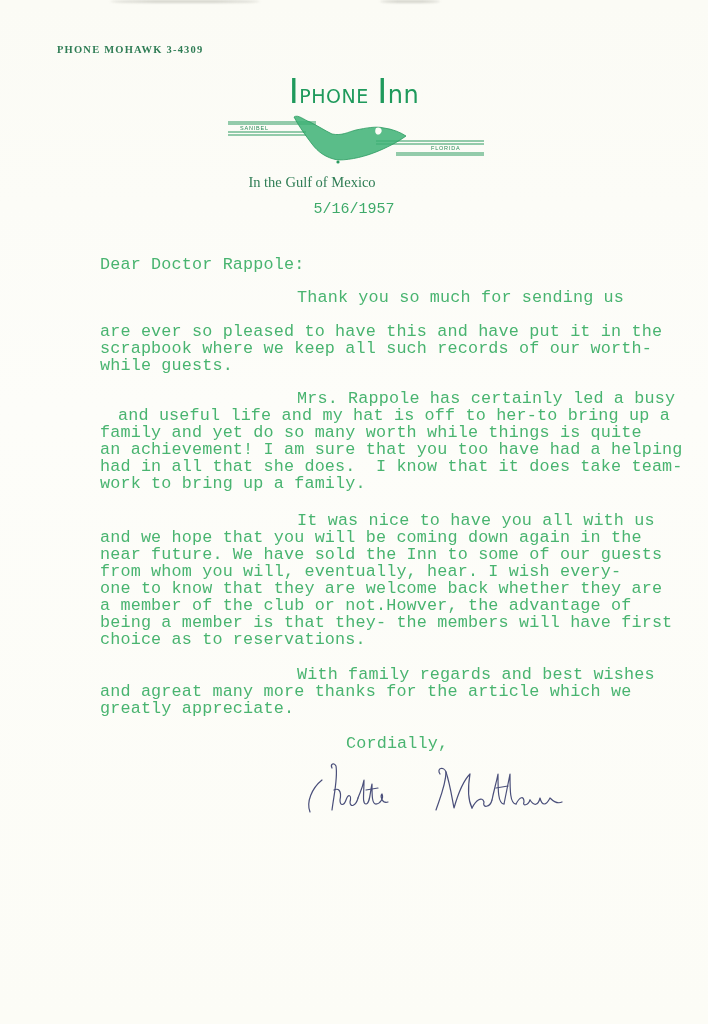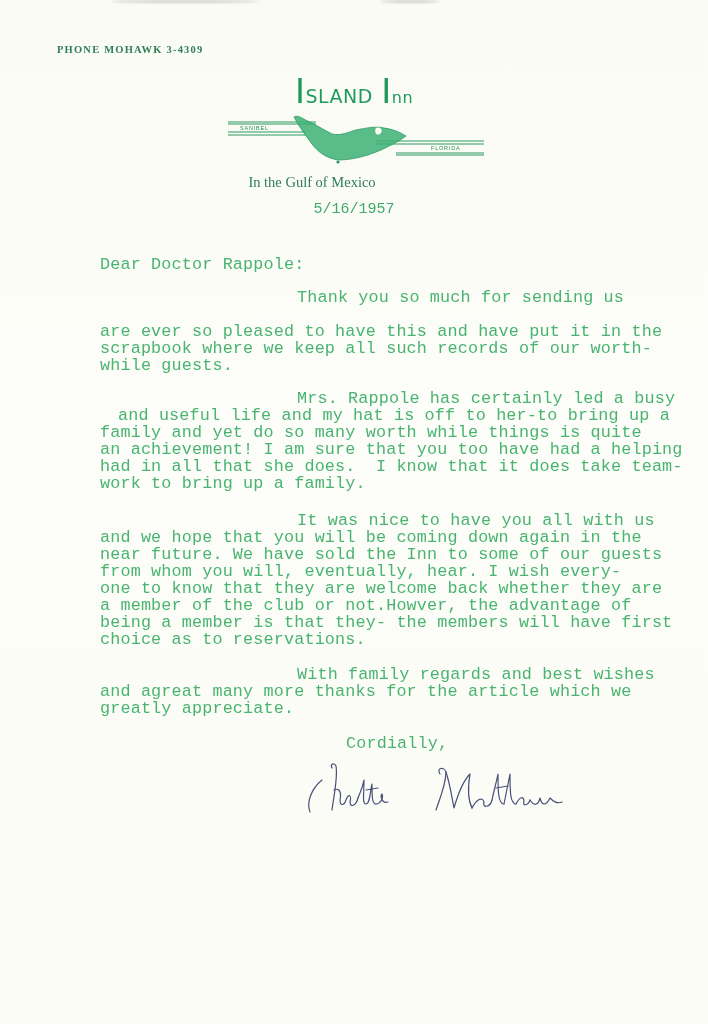--- a/index.html
+++ b/index.html
@@ -46,22 +46,22 @@
 </head>
 <body>
 
 <div class="page">
   <div class="fold-shadow" style="left:110px;width:150px;"></div>
   <div class="fold-shadow" style="left:380px;width:60px;"></div>
 
   <div class="phone">PHONE MOHAWK 3-4309</div>
 
   <div class="brand">
-    <span class="cap">I</span><span style="font-size:19px;">SLAND</span>
-    <span class="cap">I</span><span style="font-size:16px;text-transform:lowercase;">NN</span>
+    <span class="cap">I</span><span style="font-size:19px;">PHONE</span>
+    <span class="cap">I</span><span style="font-size:24px;text-transform:lowercase;">NN</span>
   </div>
 
   <div class="logo">
     <svg width="260" height="52" viewBox="0 0 260 52">
       <g stroke="#2a9a5f" stroke-width="1" fill="none">
         <line x1="2" y1="8" x2="90" y2="8"></line>
         <line x1="2" y1="10" x2="90" y2="10"></line>
         <line x1="2" y1="18" x2="80" y2="18"></line>
         <line x1="2" y1="21" x2="80" y2="21"></line>
         <line x1="150" y1="27" x2="258" y2="27"></line>

